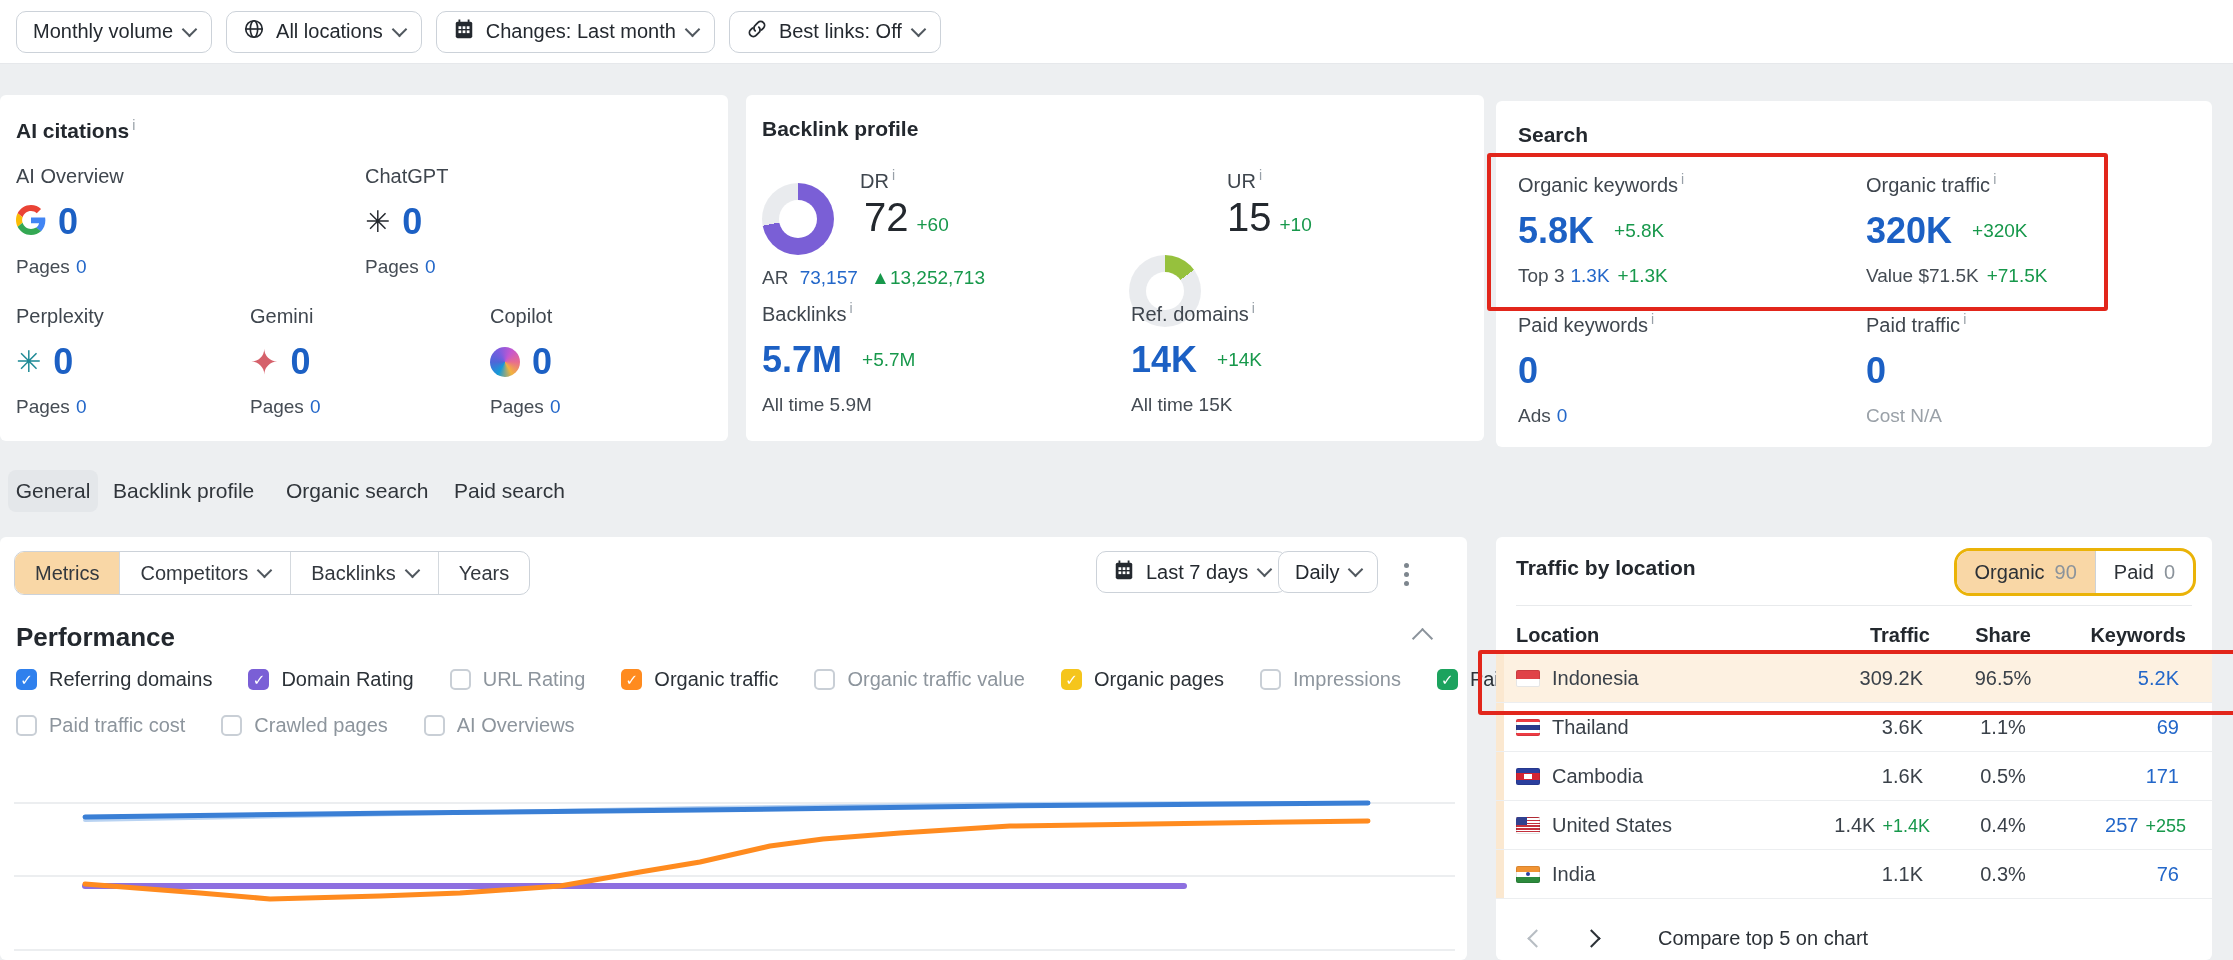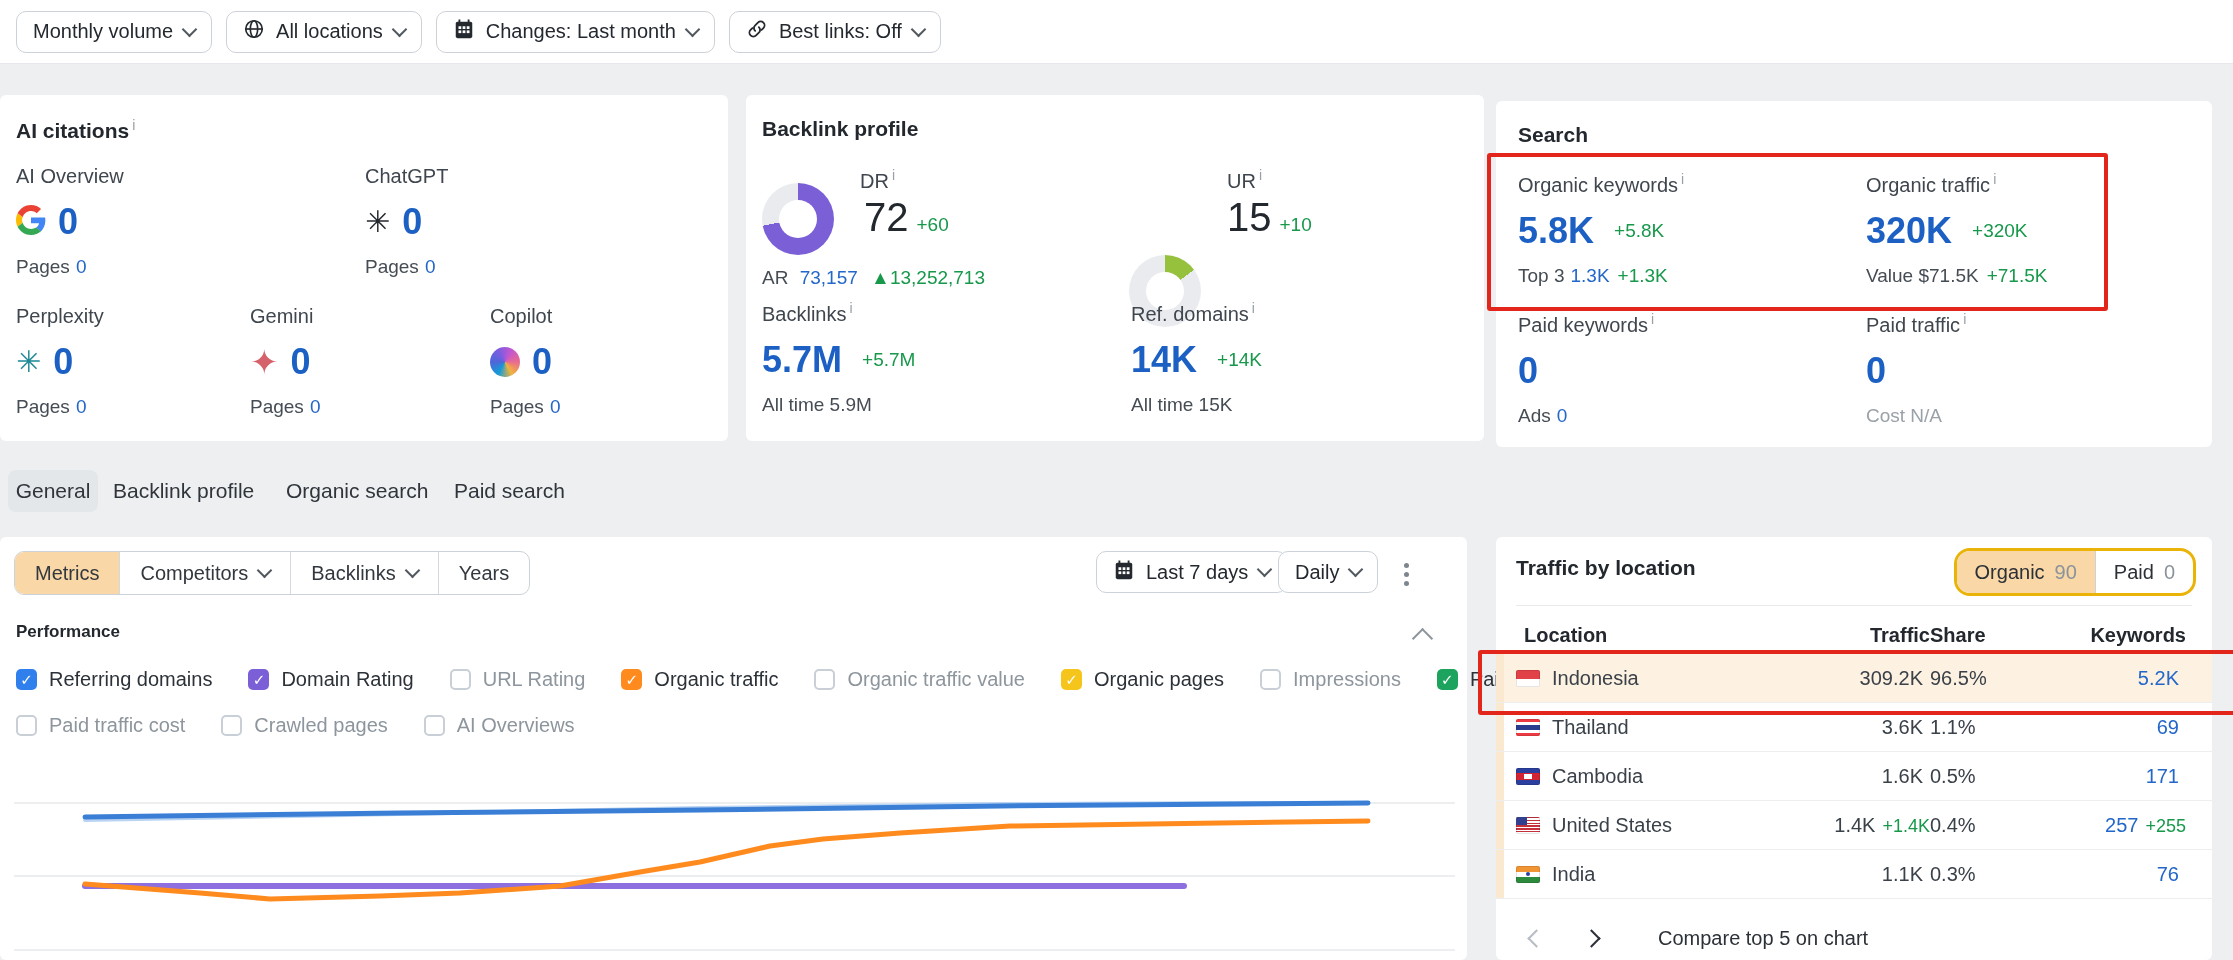--- a/index.html
+++ b/index.html
@@ -39,40 +39,40 @@
   
   .tab{position:absolute;font-size:21px;color:#30353b;line-height:42px;cursor:pointer;}
   .tab-pill{background:#e4e7ea;border-radius:8px;text-align:center;}
   
   .seg-group{position:absolute;display:flex;height:42px;border:1px solid #ccd2d9;border-radius:10px;background:#fff;
              align-items:stretch;overflow:hidden;}
   .seg{display:flex;align-items:center;gap:11px;padding:0 20px;font-size:20px;color:#33383e;border-left:1px solid #d4d9de;cursor:pointer;white-space:nowrap;}
   .seg:first-child{border-left:none;}
   .seg.active{background:#f9d7a6;}
   .kebab span{width:5px;height:5px;border-radius:50%;background:#7d868e;display:block;margin:4px 0;}
-  .perf-title{font-size:17px;font-weight:700;color:#23282e;}
+  .perf-title{font-size:26px;font-weight:700;color:#23282e;}
   .metric{display:inline-flex;align-items:center;gap:12px;cursor:pointer;}
   .cb{width:21px;height:21px;border-radius:5px;border:2px solid #c9cfd6;background:#fff;box-sizing:border-box;
       display:flex;align-items:center;justify-content:center;color:#fff;font-size:15px;font-weight:bold;flex:none;}
   .cb.on{border:none;}
   .cb.on::after{content:"✓";}
   .cb-label{font-size:20px;color:#2c3238;white-space:nowrap;}
   .metric.off .cb-label{color:#8d959d;}
   .cbrow{display:flex;gap:36px;align-items:center;}
   
   .toggle{display:flex;border:3px solid #eab308;border-radius:16px;overflow:hidden;height:42px;background:#fff;}
   .tseg{display:flex;align-items:center;gap:10px;padding:0 18px;font-size:20px;color:#2c3137;cursor:pointer;}
   .tseg + .tseg{border-left:1px solid #ccd2d9;}
   .tseg.active{background:#f9d7a6;}
   .tcount{color:#8b939b;}
   .thead{display:flex;align-items:center;font-size:20px;font-weight:700;color:#23282e;
-         padding-left:28px;padding-right:26px;box-sizing:border-box;}
+         padding-left:20px;padding-right:26px;box-sizing:border-box;}
   .th-loc{flex:1;text-align:left;}
   .col-traffic{width:180px;text-align:right;}
-  .col-share{width:146px;text-align:left;}
+  .col-share{width:146px;text-align:center;}
   .col-keywords{width:110px;text-align:right;}
   .trow{display:flex;align-items:center;height:49px;padding-left:20px;padding-right:26px;box-sizing:border-box;
         border-bottom:1px solid #eceef0;position:relative;font-size:20px;color:#3a4149;cursor:pointer;}
   .trow.hl{background:#fdf1e1;}
   .strip{position:absolute;left:0;top:0;bottom:0;width:8px;background:#fbe8d0;}
   .loc{flex:1;margin-left:12px;color:#3a4149;}
   .sm{font-size:18px;margin-left:7px;}
   .flag{width:24px;height:17px;border-radius:2px;box-shadow:inset 0 0 0 1px rgba(0,0,0,.10);position:relative;overflow:hidden;flex:none;}
   .flag-id{background:linear-gradient(to bottom,#e04248 50%,#fff 50%);}
   .flag-th{background:linear-gradient(to bottom,#ee3b43 0 16%,#fff 16% 33%,#2a3c8e 33% 67%,#fff 67% 84%,#ee3b43 84%);}

